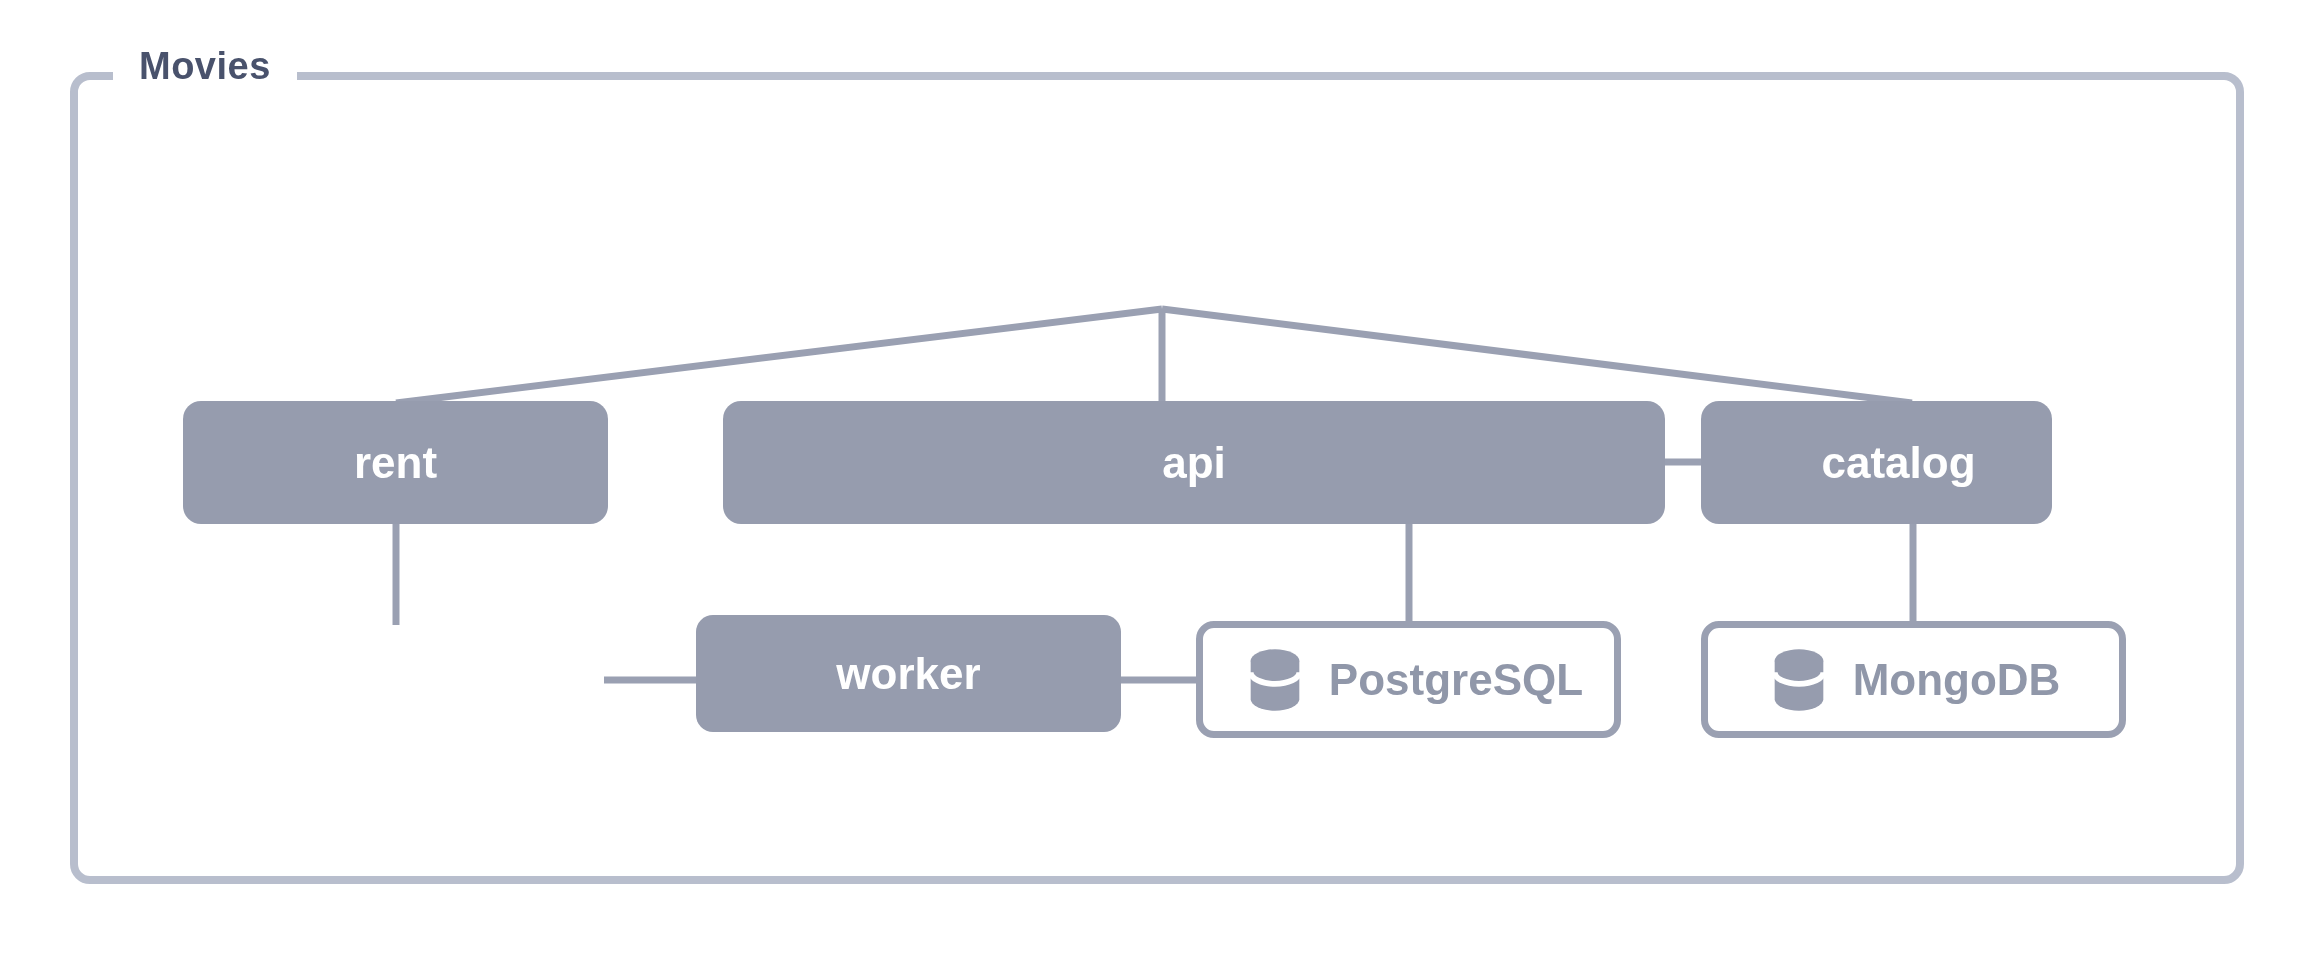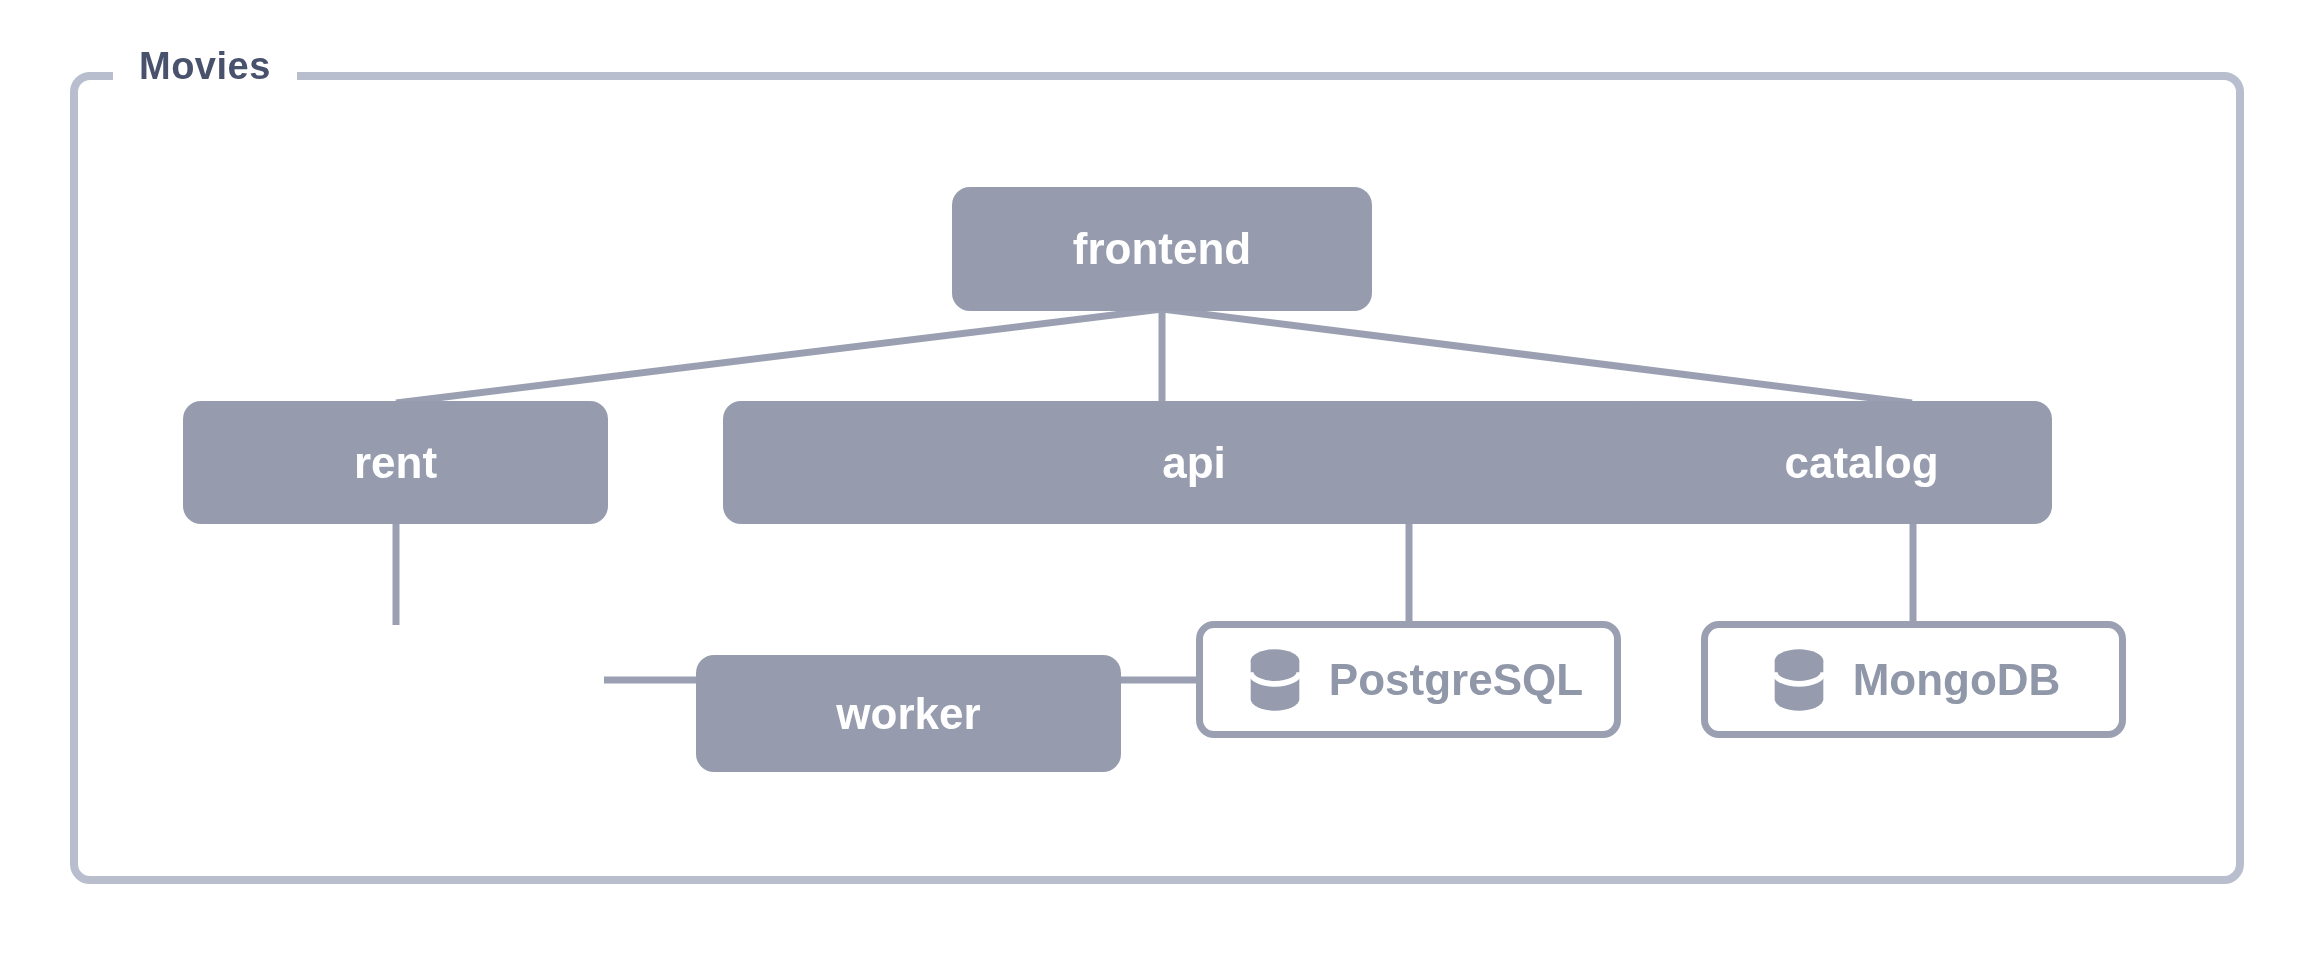--- a/index.html
+++ b/index.html
@@ -84,37 +84,34 @@
     <line x1="1162" y1="309" x2="1162" y2="403"></line>
     <line x1="1162" y1="309" x2="1912" y2="403"></line>
     <line x1="396" y1="522" x2="396" y2="625"></line>
     <line x1="604" y1="680" x2="700" y2="680"></line>
     <line x1="1119" y1="680" x2="1200" y2="680"></line>
     <line x1="1409" y1="522" x2="1409" y2="625"></line>
     <line x1="1621" y1="462" x2="1705" y2="462"></line>
     <line x1="1913" y1="522" x2="1913" y2="625"></line>
   </svg>
 
-  <div class="node service" style="left:952px;top:187px;width:420px;height:124px;">
-    <span class="node-label">frontend</span>
-  </div>
 
   <div class="node service" style="left:183px;top:401px;width:425px;height:123px;">
     <span class="node-label">rent</span>
   </div>
 
   <div class="node service" style="left:723px;top:401px;width:942px;height:123px;">
     <span class="node-label">api</span>
   </div>
 
-  <div class="node service" style="left:1627px;top:401px;width:425px;height:123px;padding-left:44px;">
+  <div class="node service" style="left:1701px;top:401px;width:351px;height:123px;padding-left:44px;">
     <span class="node-label">catalog</span>
   </div>
 
-  <div class="node service" style="left:696px;top:655px;width:425px;height:117px;">
+  <div class="node service" style="left:696px;top:615px;width:425px;height:117px;border-radius:17px;">
     <span class="node-label">worker</span>
   </div>
 
 
   <div class="node datastore" style="left:1196px;top:621px;width:425px;height:117px;padding-left:9px;">
     <span class="icon">
       <svg viewBox="0 0 100 104">
         <ellipse class="cyl" cx="50" cy="22" rx="38" ry="18"></ellipse>
         <path class="cyl" d="M12 22 V82 A38 18 0 0 0 88 82 V22 Z"></path>
         <path d="M12 40 A38 18 0 0 0 88 40" fill="none" stroke="#FFFFFF" stroke-width="9"></path>

